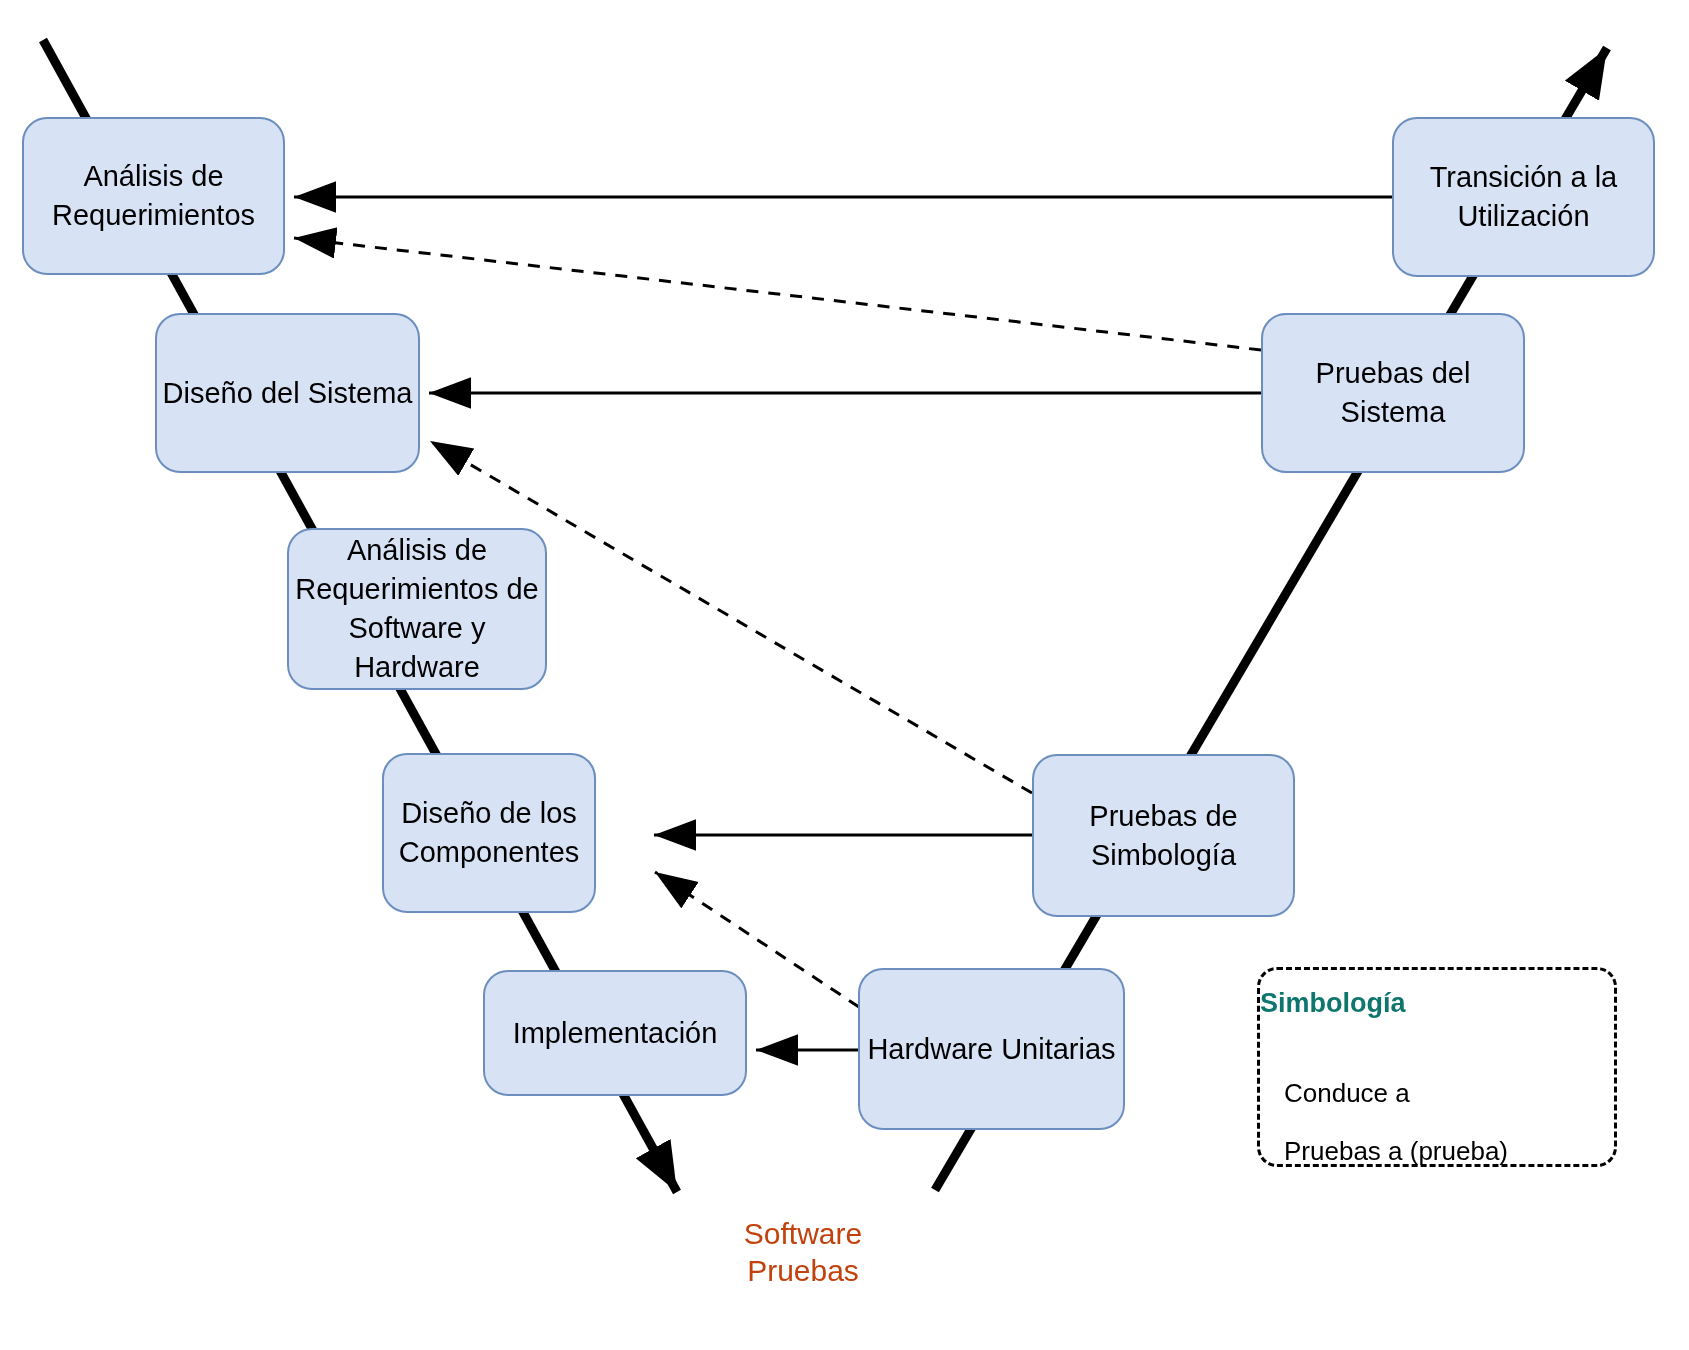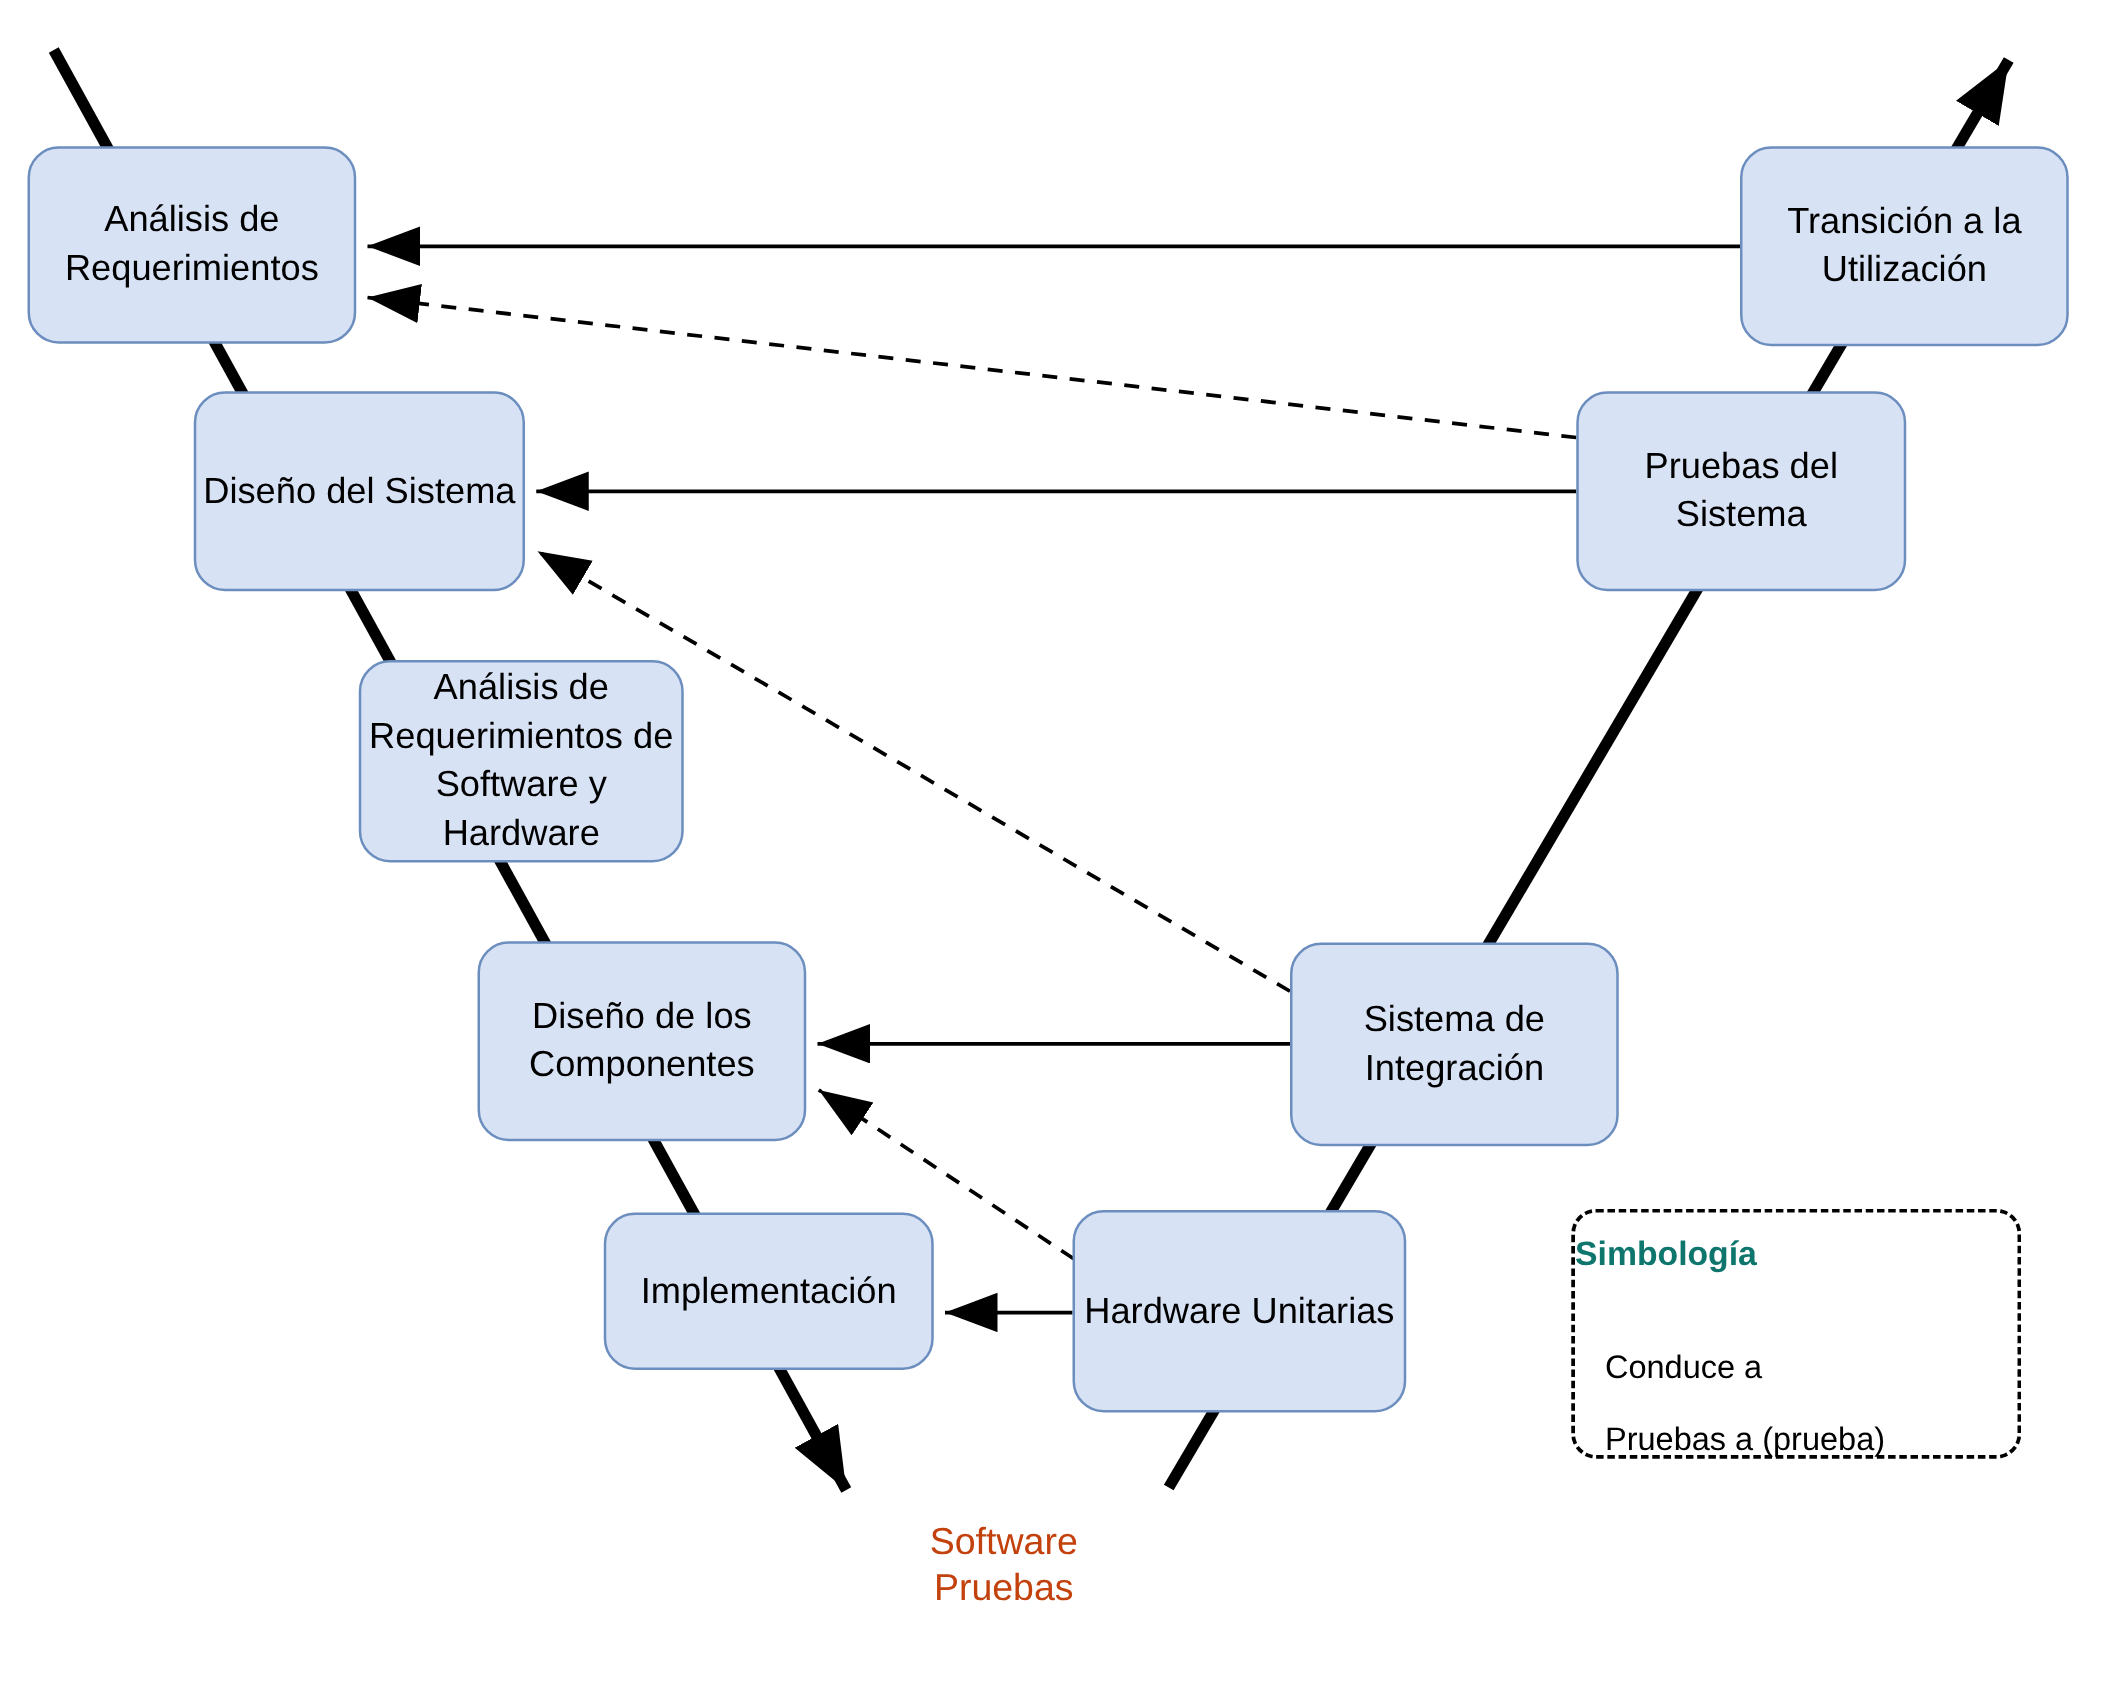--- a/index.html
+++ b/index.html
@@ -139,34 +139,34 @@
   </div>
 
   <div class="node" style="left:155px; top:313px; width:265px; height:160px;">
     <span>Diseño del Sistema</span>
   </div>
 
   <div class="node" style="left:287px; top:528px; width:260px; height:162px;">
     <span>Análisis de Requerimientos de Software y Hardware</span>
   </div>
 
-  <div class="node" style="left:382px; top:753px; width:263px; height:160px;">
+  <div class="node" style="left:382px; top:753px; width:214px; height:160px;">
     <span>Diseño de los Componentes</span>
   </div>
 
   <div class="node" style="left:483px; top:970px; width:264px; height:126px;">
     <span>Implementación</span>
   </div>
 
   <div class="node" style="left:858px; top:968px; width:267px; height:162px; padding:4px 2px;">
     <span>Hardware Unitarias</span>
   </div>
 
   <div class="node" style="left:1032px; top:754px; width:263px; height:163px;">
-    <span>Sistema de Integración</span>
+    <span>Pruebas de Simbología</span>
   </div>
 
   <div class="node" style="left:1261px; top:313px; width:264px; height:160px;">
     <span>Pruebas del Sistema</span>
   </div>
 
   <div class="node" style="left:1392px; top:117px; width:263px; height:160px;">
     <span>Transición a la Utilización</span>
   </div>
 

